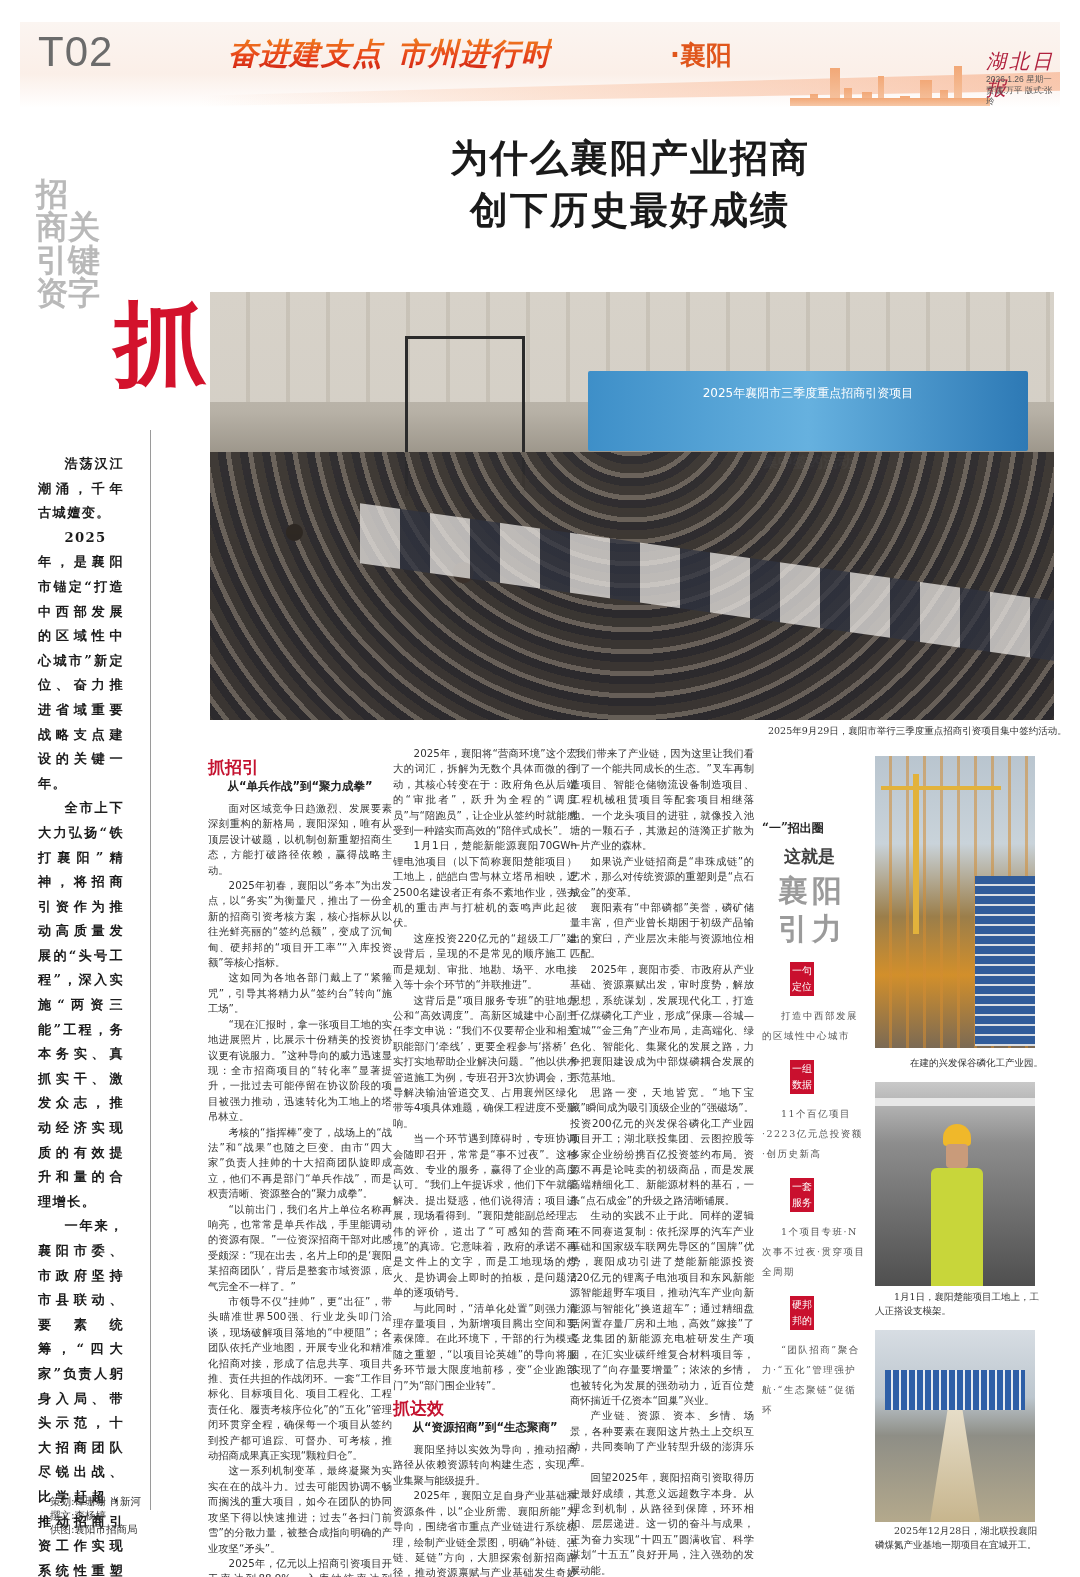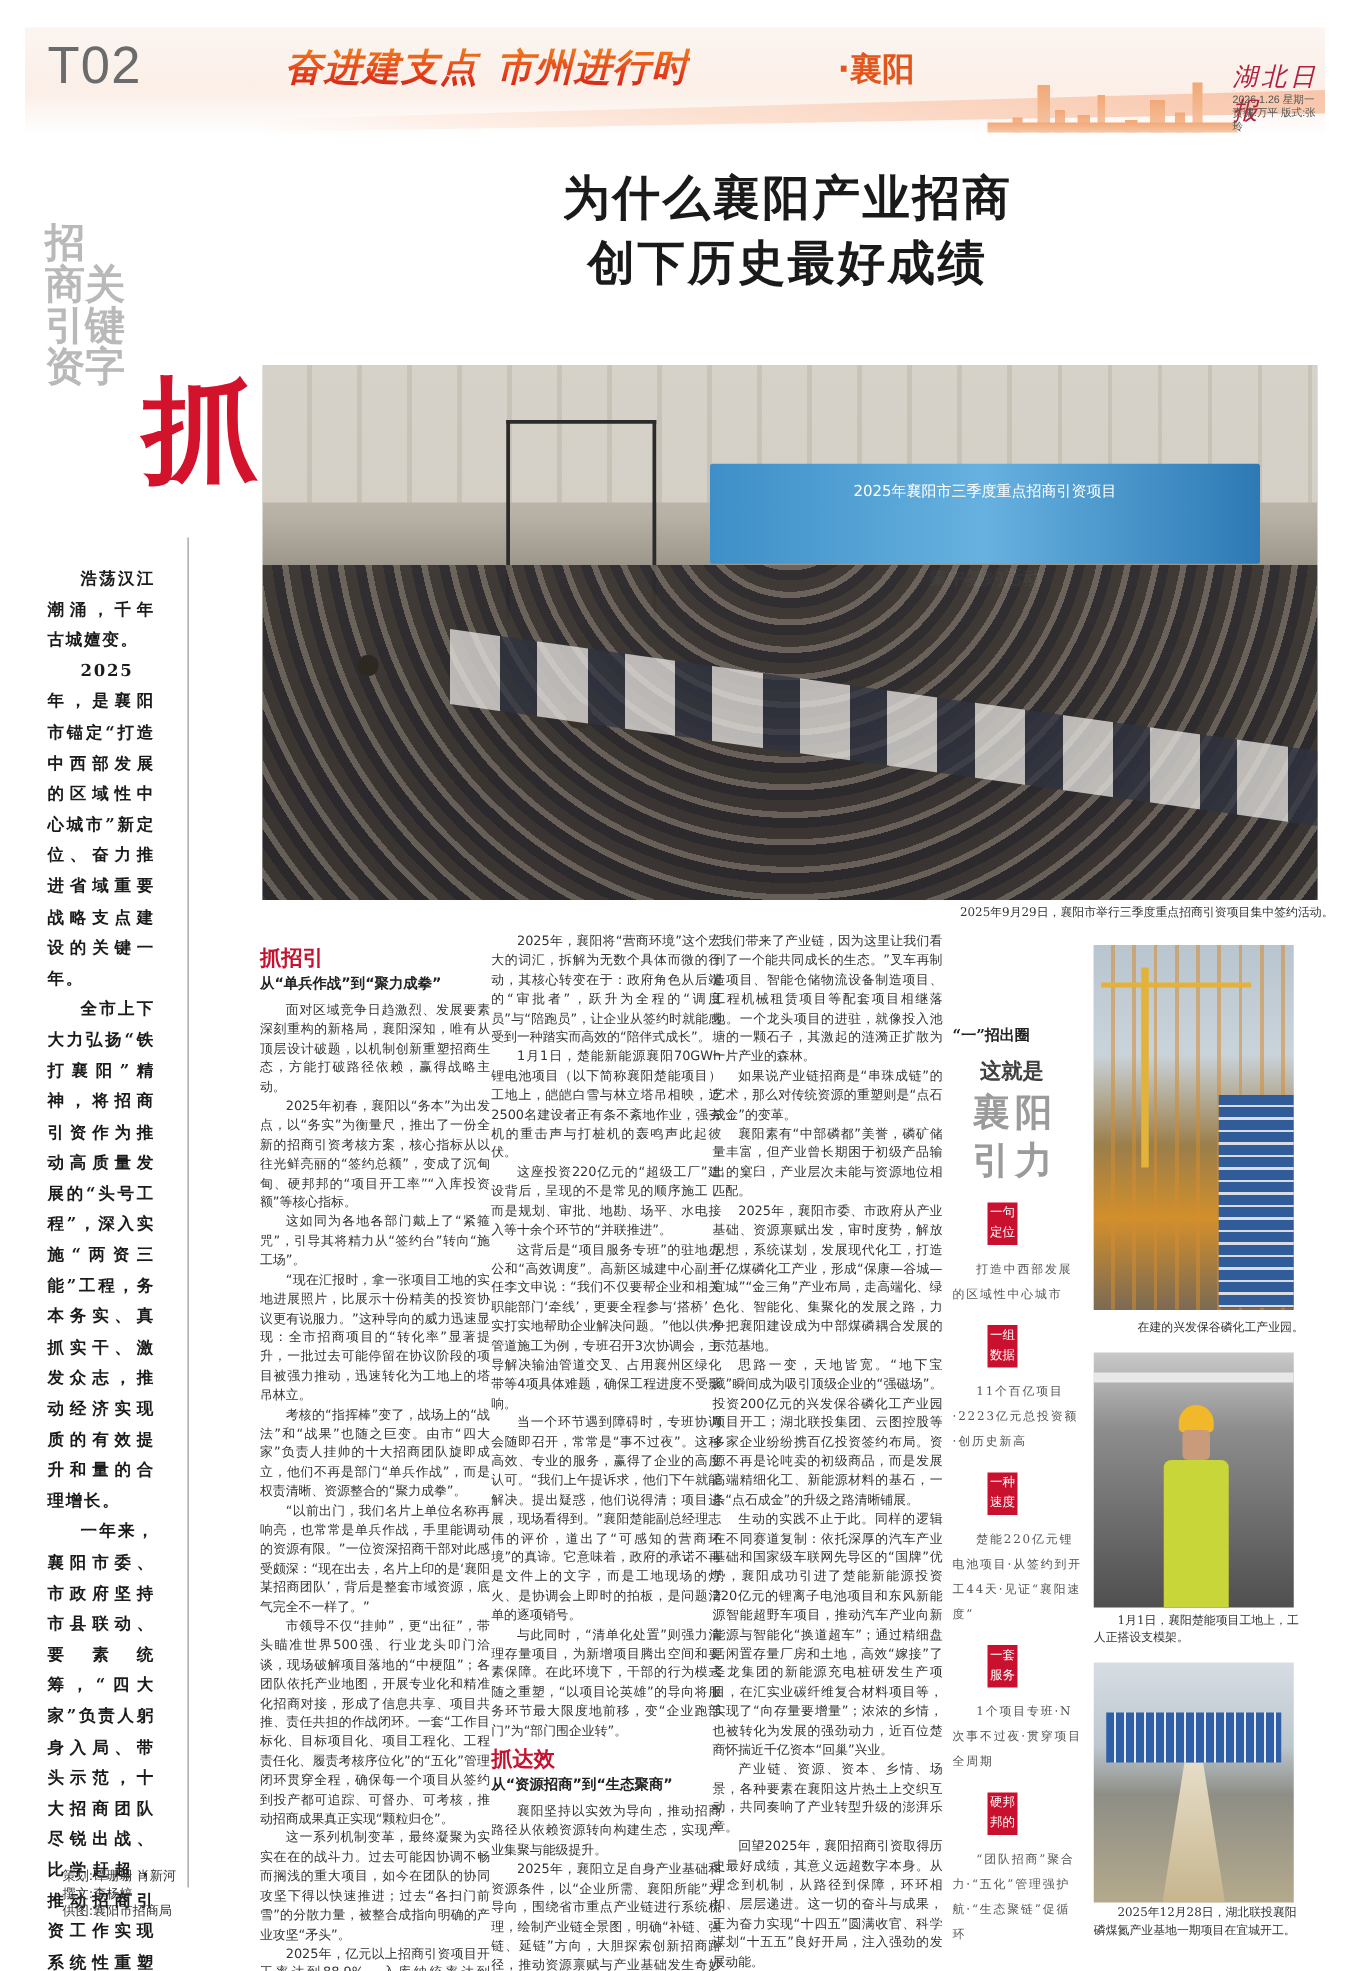--- a/index.html
+++ b/index.html
@@ -44,21 +44,21 @@
   
   .headline { position: absolute; left: 340px; top: 132px; width: 580px; text-align: center;
     font-family: "DejaVu Serif", serif; font-weight: bold; font-size: 38px; line-height: 52px; color: #1a1a1a;
     letter-spacing: 2px; }
 
   
   .photo-main { position: absolute; left: 210px; top: 292px; width: 844px; height: 428px; overflow: hidden;
     background: linear-gradient(180deg, #cfcac0 0%, #b7b1a6 28%, #7b7468 50%, #3c3a3c 70%, #2d2c32 100%); }
   .photo-main .ceiling { position: absolute; left: 0; top: 0; right: 0; height: 110px;
     background: repeating-linear-gradient(90deg, #d8d3ca 0 36px, #c8c2b7 36px 40px); opacity: .9; }
-  .photo-main .screen { position: absolute; left: 358px; top: 79px; width: 440px; height: 80px;
+  .photo-main .screen { position: absolute; left: 378px; top: 79px; width: 440px; height: 80px;
     background: linear-gradient(90deg, #3e8fc8, #66b1df 50%, #2d79b5); border-radius: 2px; }
   .photo-main .screen-t1 { position: absolute; left: 0; right: 0; top: 14px; text-align: center;
     font-family: "DejaVu Sans", sans-serif; font-size: 12px; color: #fff; }
   .photo-main .screen-t2 { position: absolute; left: 0; right: 0; top: 36px; text-align: center;
     font-family: "DejaVu Sans", sans-serif; font-size: 15px; font-weight: bold; color: #fff; margin-top: 46px; }
   .photo-main .truss { position: absolute; left: 195px; top: 44px; width: 120px; height: 160px;
     border: 3px solid #2b2b2b; border-bottom: none; }
   .photo-main .crowd { position: absolute; left: 0; right: 0; top: 160px; bottom: 0;
     background:
       radial-gradient(circle at 10% 30%, #2b2520 0 8px, transparent 9px),
@@ -70,21 +70,21 @@
   .caption { position: absolute; font-size: 9.5px; color: #333; line-height: 14px; }
   .cap-main { left: 768px; top: 724px; }
 
   
   .col { position: absolute; width: 184px; font-family: "DejaVu Sans", sans-serif; font-size: 10.3px;
     line-height: 15.4px; color: #333; text-align: justify; }
   .col p { text-indent: 2em; }
   .col p.noindent { text-indent: 0; }
   .sec-title { font-family: "DejaVu Serif", serif; font-weight: bold; color: #c4122f;
     font-size: 17px; line-height: 22px; margin-top: 4px; }
-  .sec-sub { text-align: left; font-family: "DejaVu Sans", sans-serif; font-weight: bold; color: #222;
+  .sec-sub { text-align: center; font-family: "DejaVu Sans", sans-serif; font-weight: bold; color: #222;
     font-size: 11.5px; line-height: 17px; margin-bottom: 6px; }
   .c1 { left: 208px; top: 752px; }
   .c2 { left: 393px; top: 746px; }
   .c3 { left: 570px; top: 746px; }
 
   
   .side { position: absolute; left: 762px; top: 820px; width: 104px; }
   .side-tag { font-family: "DejaVu Serif", serif; font-weight: bold; font-size: 12px; text-align: left; color: #222; }
   .side-title { font-family: Liberation Mono, monospace; font-weight: bold; font-size: 17px; margin: 8px 0 4px 22px; color: #404040; }
   .side-brand { font-family: "DejaVu Serif", serif; font-size: 30px; line-height: 38px; color: #9b9b9b;
@@ -236,24 +236,20 @@
 
   <div class="side-item">
     <div class="badge">一句定位</div>
     <div class="side-text">打造中西部发展的区域性中心城市</div>
   </div>
   <div class="side-item">
     <div class="badge">一组数据</div>
     <div class="side-text">11个百亿项目·2223亿元总投资额·创历史新高</div>
   </div>
   <div class="side-item">
-    <div class="badge">一种速度</div>
-    <div class="side-text">楚能220亿元锂电池项目·从签约到开工44天·见证“襄阳速度”</div>
-  </div>
-  <div class="side-item">
     <div class="badge">一套服务</div>
     <div class="side-text">1个项目专班·N次事不过夜·贯穿项目全周期</div>
   </div>
   <div class="side-item">
     <div class="badge">硬邦邦的</div>
     <div class="side-text">“团队招商”聚合力·“五化”管理强护航·“生态聚链”促循环</div>
   </div>
 </div>
 
 <div class="rphoto rp1">

